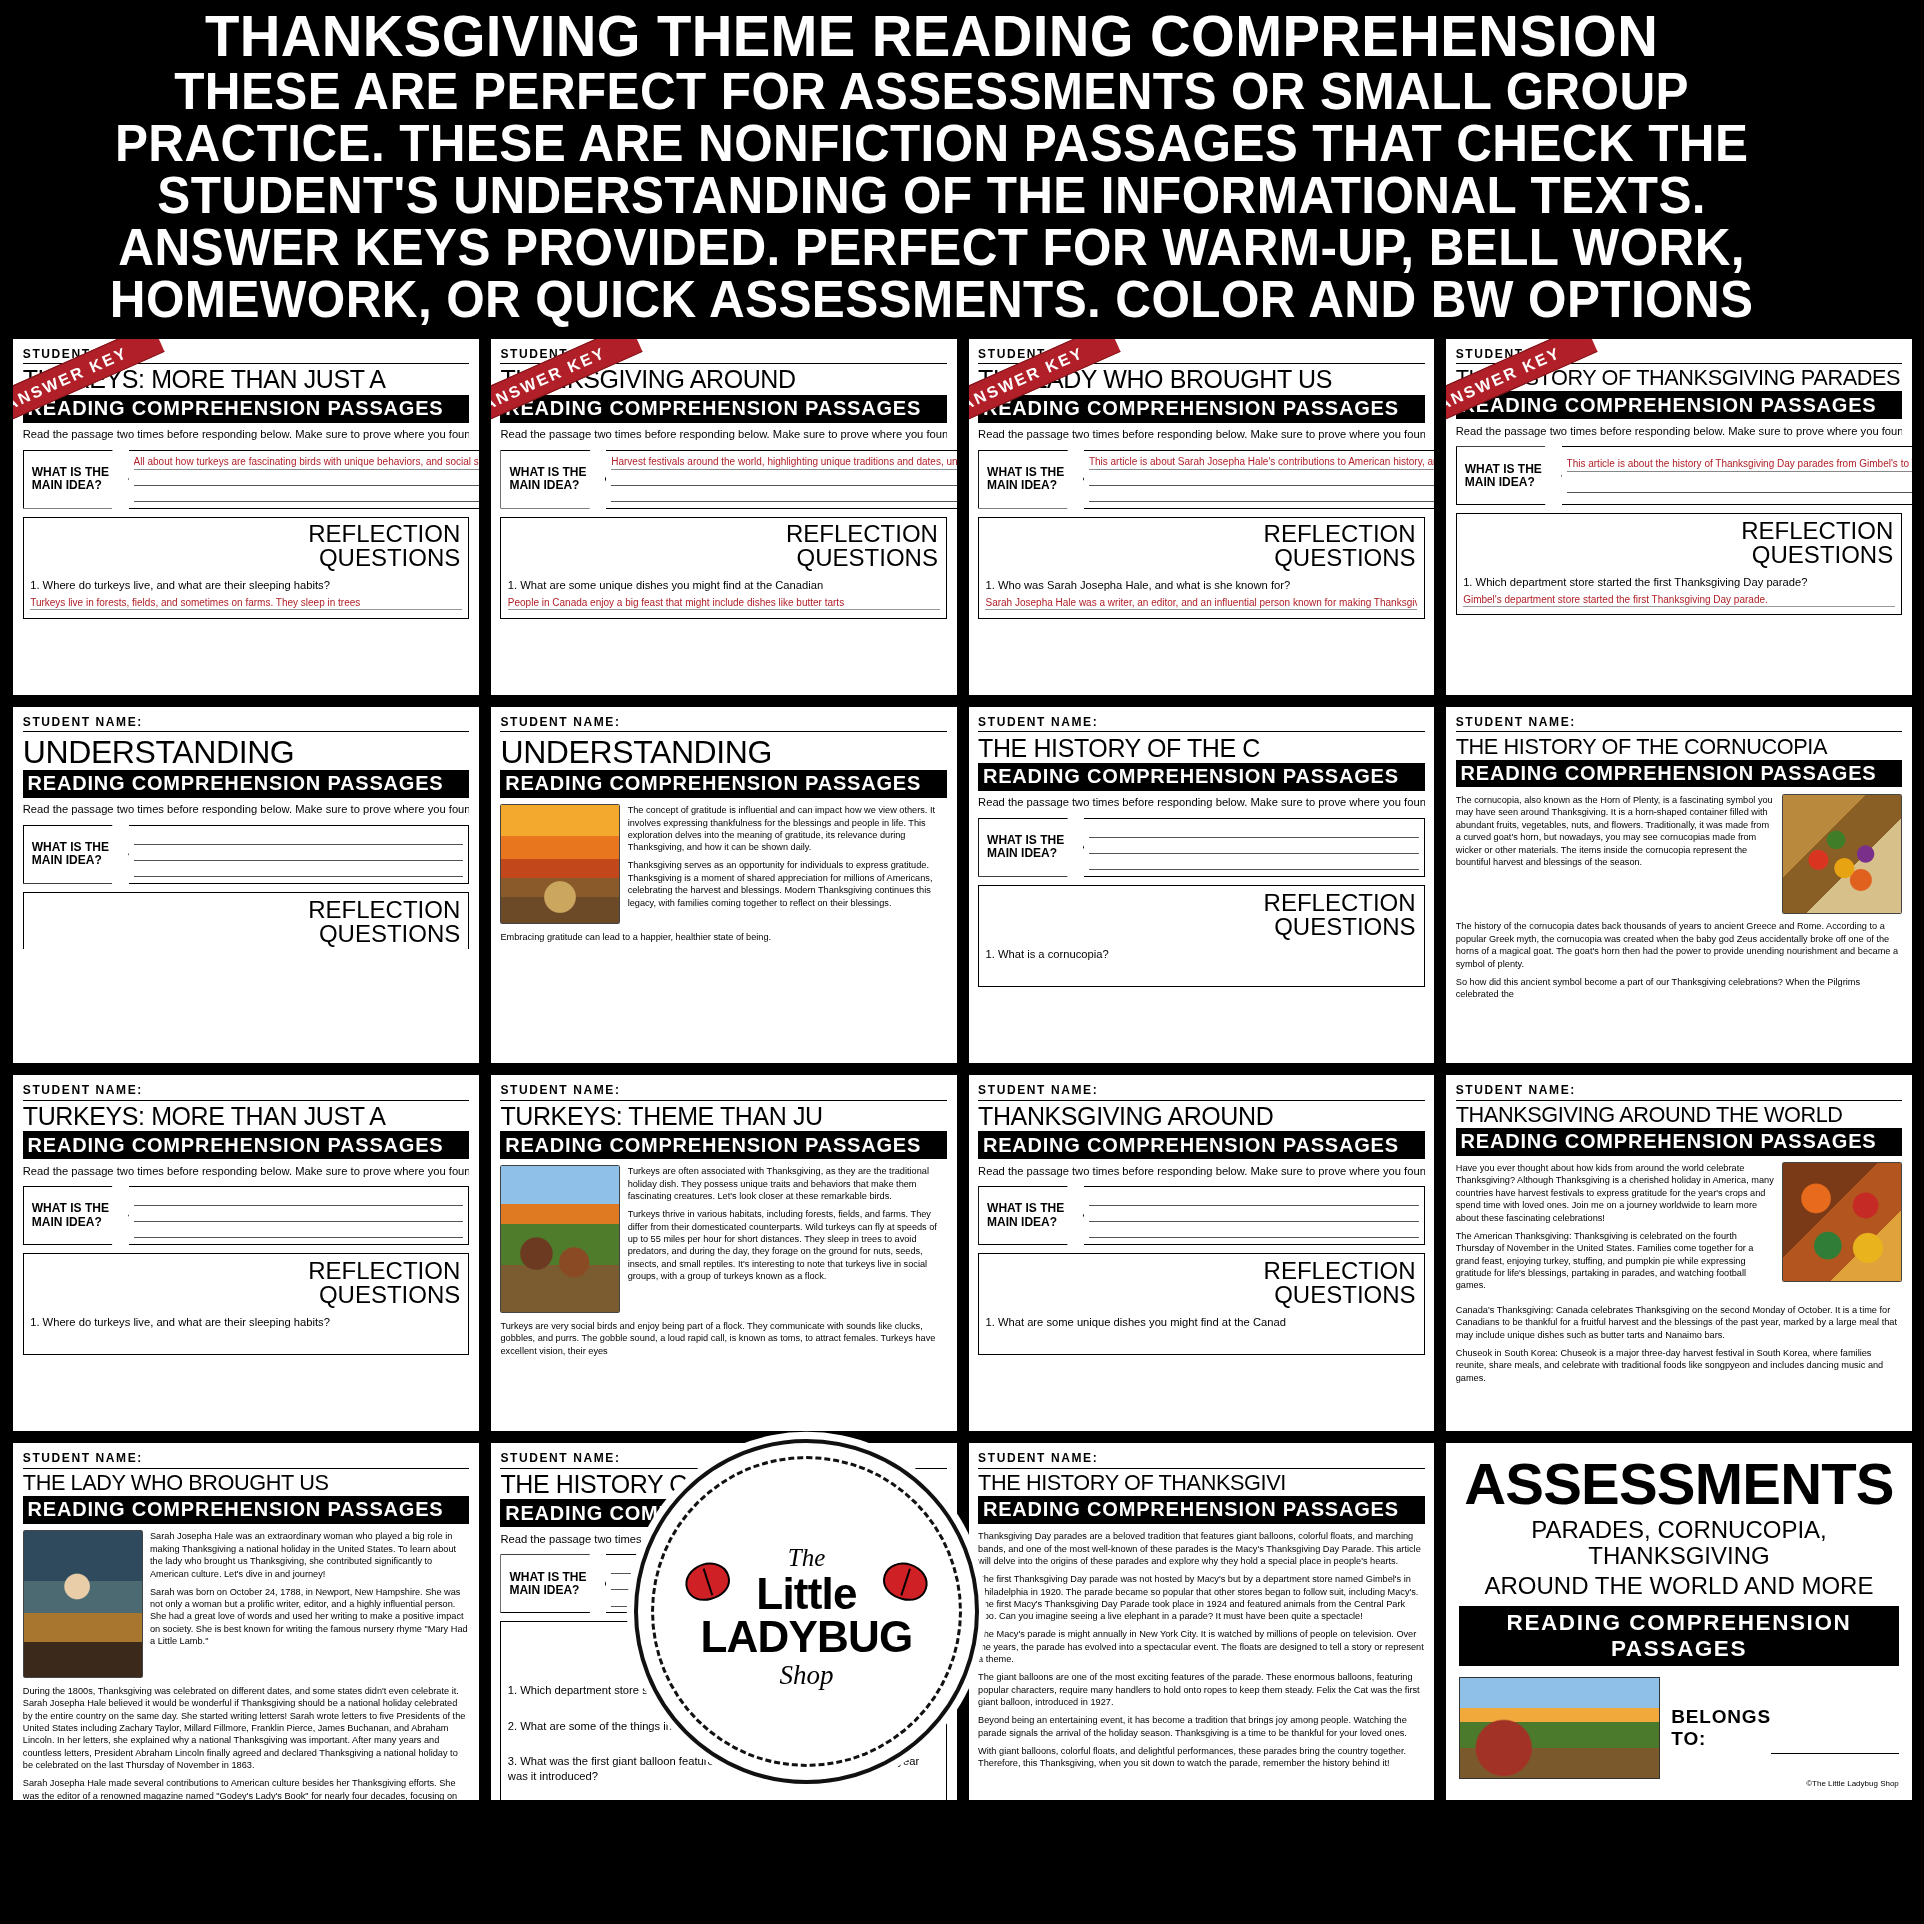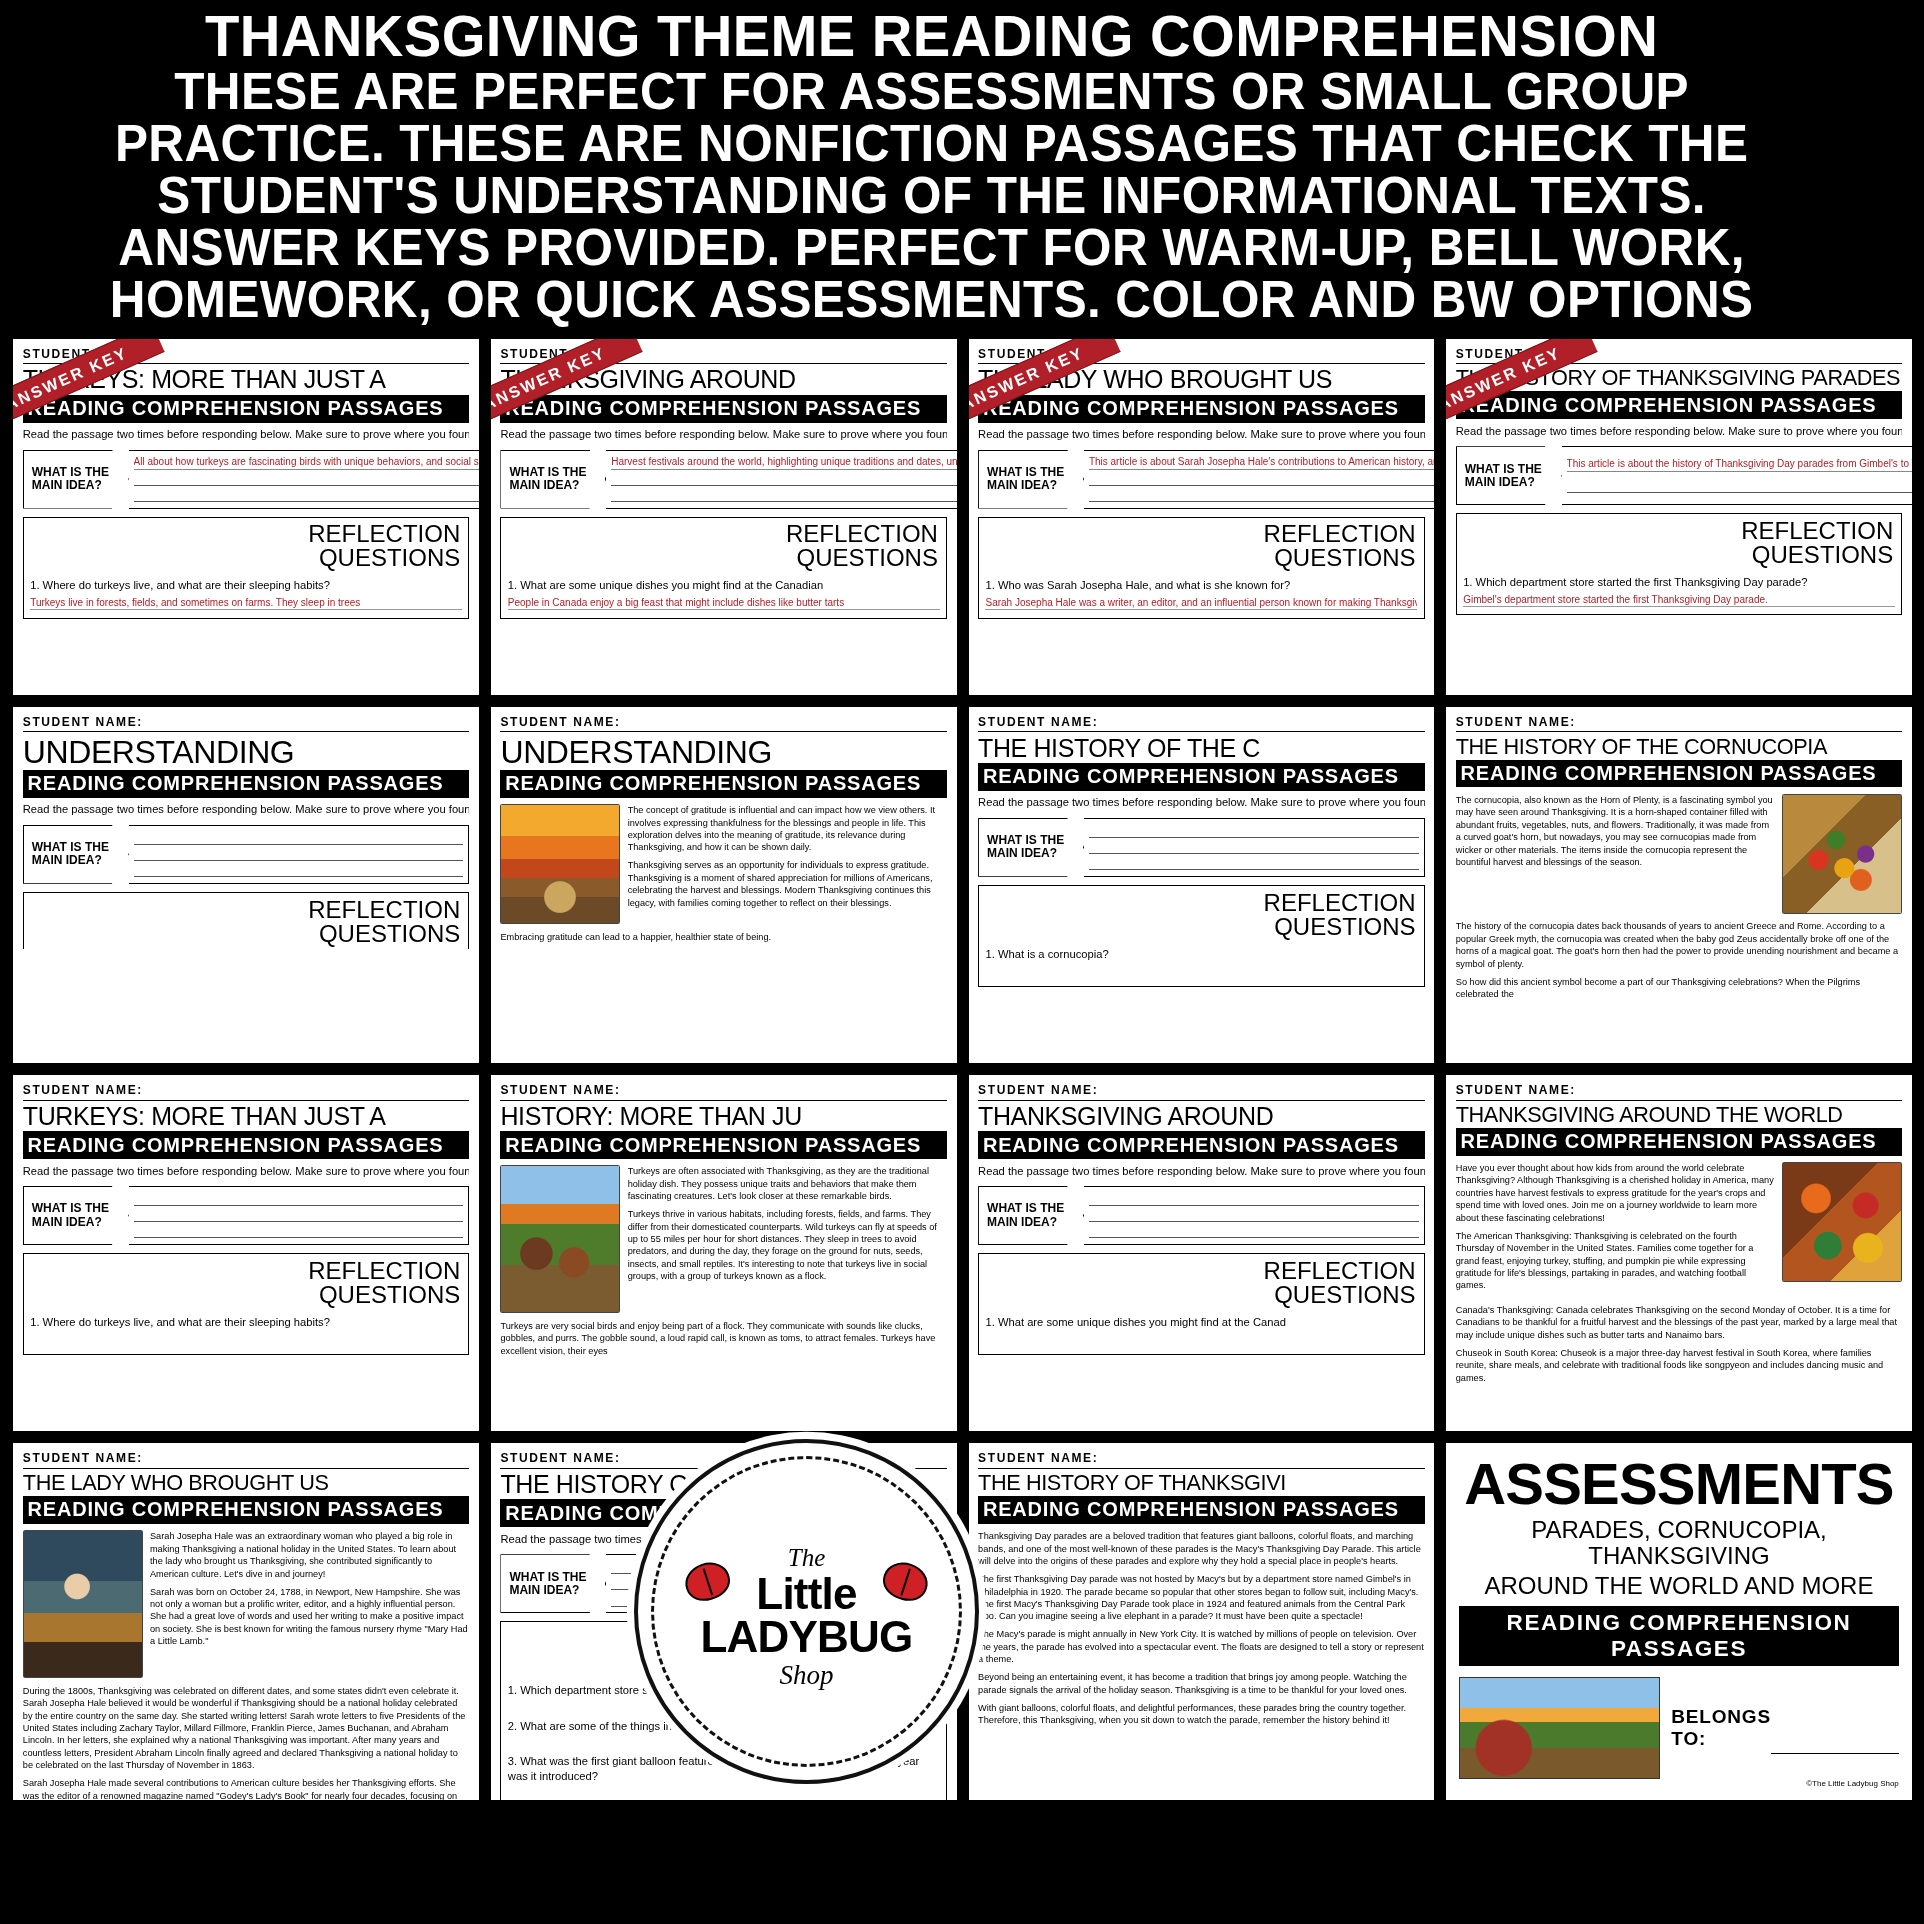--- a/index.html
+++ b/index.html
@@ -516,21 +516,21 @@
       <span>REFLECTION</span>
       <span class="r2">QUESTIONS</span>
     </div>
     <div class="qbox">
       <div class="q">1. Where do turkeys live, and what are their sleeping habits?</div>
     </div>
   </div>
 
   <div class="card">
     <div class="sn">STUDENT NAME:</div>
-    <div class="title">HISTORY: MORE THAN JU</div>
+    <div class="title">TURKEYS: THEME THAN JU</div>
     <div class="subtitle sm">READING COMPREHENSION PASSAGES</div>
     <div class="with-img">
       <div class="thumb tall img-turkeyfarm"></div>
       <div class="txt">
         <p>Turkeys are often associated with Thanksgiving, as they are the traditional holiday dish. They possess unique traits and behaviors that make them fascinating creatures. Let's look closer at these remarkable birds.</p>
         <p>Turkeys thrive in various habitats, including forests, fields, and farms. They differ from their domesticated counterparts. Wild turkeys can fly at speeds of up to 55 miles per hour for short distances. They sleep in trees to avoid predators, and during the day, they forage on the ground for nuts, seeds, insects, and small reptiles. It's interesting to note that turkeys live in social groups, with a group of turkeys known as a flock.</p>
       </div>
     </div>
     <div class="passage">
       <p>Turkeys are very social birds and enjoy being part of a flock. They communicate with sounds like clucks, gobbles, and purrs. The gobble sound, a loud rapid call, is known as toms, to attract females. Turkeys have excellent vision, their eyes</p>
@@ -620,20 +620,21 @@
   </div>
 
   <div class="card">
     <div class="sn">STUDENT NAME:</div>
     <div class="title small">THE HISTORY OF THANKSGIVI</div>
     <div class="subtitle sm">READING COMPREHENSION PASSAGES</div>
     <div class="passage">
       <p>Thanksgiving Day parades are a beloved tradition that features giant balloons, colorful floats, and marching bands, and one of the most well-known of these parades is the Macy's Thanksgiving Day Parade. This article will delve into the origins of these parades and explore why they hold a special place in people's hearts.</p>
       <p>The first Thanksgiving Day parade was not hosted by Macy's but by a department store named Gimbel's in Philadelphia in 1920. The parade became so popular that other stores began to follow suit, including Macy's. The first Macy's Thanksgiving Day Parade took place in 1924 and featured animals from the Central Park Zoo. Can you imagine seeing a live elephant in a parade? It must have been quite a spectacle!</p>
       <p>The Macy's parade is might annually in New York City. It is watched by millions of people on television. Over the years, the parade has evolved into a spectacular event. The floats are designed to tell a story or represent a theme.</p>
+      <p>The giant balloons are one of the most exciting features of the parade. These enormous balloons, featuring popular characters, require many handlers to hold onto ropes to keep them steady. Felix the Cat was the first giant balloon, introduced in 1927.</p>
       <p>Beyond being an entertaining event, it has become a tradition that brings joy among people. Watching the parade signals the arrival of the holiday season. Thanksgiving is a time to be thankful for your loved ones.</p>
       <p>With giant balloons, colorful floats, and delightful performances, these parades bring the country together. Therefore, this Thanksgiving, when you sit down to watch the parade, remember the history behind it!</p>
     </div>
   </div>
 
   <div class="cover">
     <div class="ct">ASSESSMENTS</div>
     <div class="cs">PARADES, CORNUCOPIA, THANKSGIVING</div>
     <div class="cs">AROUND THE WORLD AND MORE</div>
     <div class="cband">READING COMPREHENSION PASSAGES</div>

